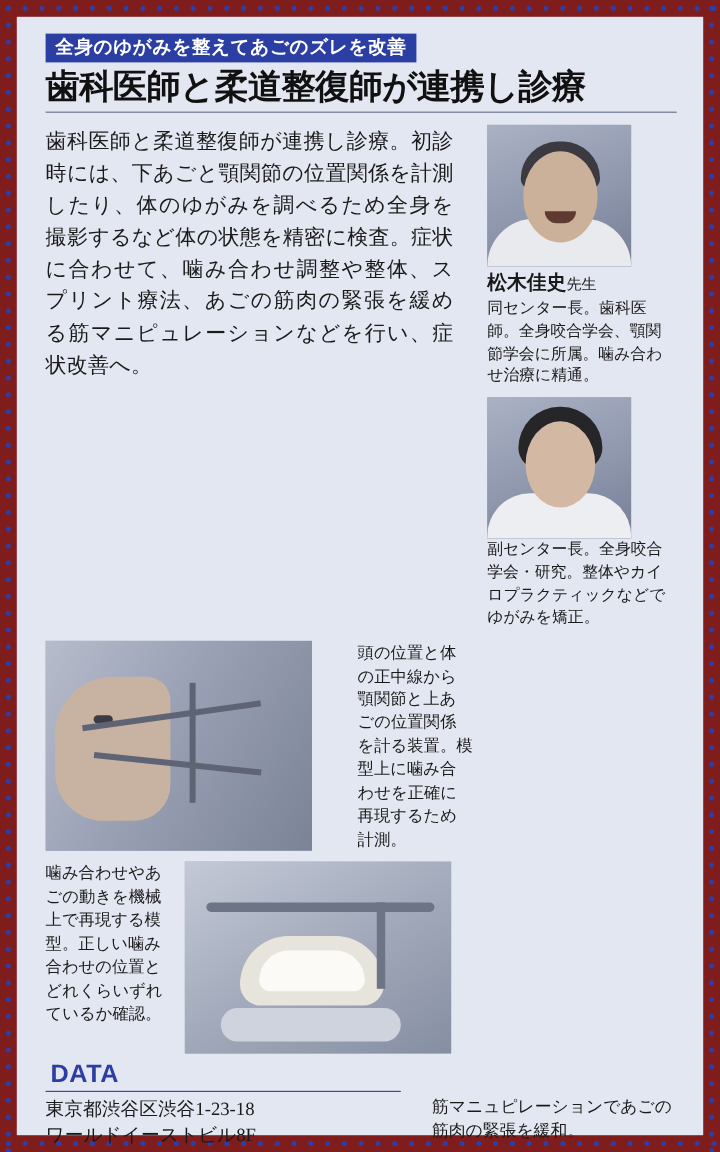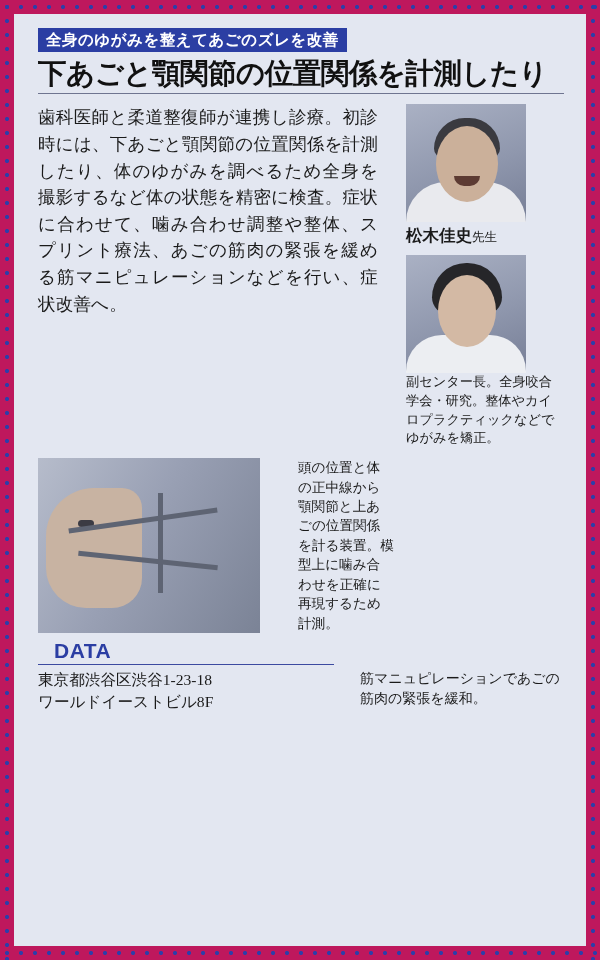--- a/index.html
+++ b/index.html
@@ -6,21 +6,21 @@
   body{
     width:600px;height:960px;
     background:#ffffff;
     font-family:"Liberation Serif", serif;
     color:#1a1a1a;
     overflow:hidden;
   }
   .page{
     position:relative;
     width:600px;height:960px;
-    background:#be185d;
+    background:#7f1d1d;
     box-sizing:border-box;
   }
   
   .dots-left,.dots-right{
     position:absolute;top:0;bottom:0;width:14px;
     background-image:radial-gradient(circle, #2e3ea8 2.0px, rgba(0,0,0,0) 2.2px);
     background-size:14px 14px;
     background-position:center top;
   }
   .dots-left{left:0;}
@@ -84,21 +84,21 @@
     width:120px;
   }
   .photo{
     background:#9aa2b8;
     position:relative;
     overflow:hidden;
   }
   .photo.p-head1{width:120px;height:118px;}
   .photo.p-head2{width:120px;height:118px;margin-top:8px;}
   .doc-name{
-    font-family:Liberation Mono, monospace;
+    font-family:Liberation Sans, sans-serif;
     font-size:16.5px;
     font-weight:bold;
     margin:5px 0 1px 0;
     line-height:1.2;
   }
   .doc-name .suffix{font-size:12.5px;font-weight:normal;}
   .doc-desc{
     font-size:13.2px;
     line-height:1.42;
     letter-spacing:0;
@@ -130,21 +130,21 @@
     line-height:1.44;
   }
   .photo.p-model{width:222px;height:160px;}
 
   .data-head{
     font-family:"Liberation Sans", sans-serif;
     color:#2b3ea3;
     font-weight:bold;
     font-size:21px;
     letter-spacing:0.5px;
-    margin:6px 0 0 16px;
+    margin:6px 0 0 4px;
   }
   .data-rule{
     border:0;border-top:1px solid #3c4aa0;
     margin:1px 0 4px 0;
     width:296px;
   }
   .data-block{
     width:310px;
     font-size:15.6px;
     line-height:1.42;
@@ -196,35 +196,36 @@
 
 <div class="page">
   <div class="dots-left"></div>
   <div class="dots-right"></div>
   <div class="dots-top"></div>
   <div class="dots-bottom"></div>
 
   <div class="inner">
 
     <div class="kicker">全身のゆがみを整えてあごのズレを改善</div>
-    <div class="title">下あごと顎関節の位置関係を計測したり</div>
+    <div class="title">歯科医師と柔道整復師が連携し診療</div>
     <hr class="title-rule">
 
     <div class="lead-wrap">
       <div class="lead">歯科医師と柔道整復師が連携し診療。初診時には、下あごと顎関節の位置関係を計測したり、体のゆがみを調べるため全身を撮影するなど体の状態を精密に検査。症状に合わせて、噛み合わせ調整や整体、スプリント療法、あごの筋肉の緊張を緩める筋マニピュレーションなどを行い、症状改善へ。</div>
 
       <div class="doc-col">
         <div class="photo p-head1">
           <div class="ph-bg1"></div>
           <div class="body"></div>
           <div class="hair"></div>
           <div class="face"></div>
           <div class="smile"></div>
         </div>
         <div class="doc-name"><span>松木佳史</span><span class="suffix">先生</span></div>
+        <div class="doc-desc">同センター長。歯科医師。全身咬合学会、顎関節学会に所属。噛み合わせ治療に精通。</div>
 
         <div class="photo p-head2">
           <div class="ph-bg1"></div>
           <div class="body"></div>
           <div class="hair"></div>
           <div class="face"></div>
         </div>
         <div class="doc-desc">副センター長。全身咬合学会・研究。整体やカイロプラクティックなどでゆがみを矯正。</div>
       </div>
     </div>
@@ -234,20 +235,31 @@
         <div class="ph-bg"></div>
         <div class="faceblob"></div>
         <div class="eye"></div>
         <div class="bar b3"></div>
         <div class="bar b1"></div>
         <div class="bar b2"></div>
       </div>
       <div class="cap">頭の位置と体の正中線から顎関節と上あごの位置関係を計る装置。模型上に噛み合わせを正確に再現するため計測。</div>
     </div>
 
+    <div class="mid-row2">
+      <div class="cap-left">噛み合わせやあごの動きを機械上で再現する模型。正しい噛み合わせの位置とどれくらいずれているか確認。</div>
+      <div class="photo p-model">
+        <div class="ph-bg"></div>
+        <div class="base"></div>
+        <div class="plate"></div>
+        <div class="arch"></div>
+        <div class="rail"></div>
+        <div class="post"></div>
+      </div>
+    </div>
 
     <div class="data-head">DATA</div>
     <hr class="data-rule">
 
     <div class="bottom-row">
       <div class="bottom-left">
         <div class="data-block">
           <div class="line">東京都渋谷区渋谷1-23-18</div>
           <div class="line">ワールドイーストビル8F</div>
 

